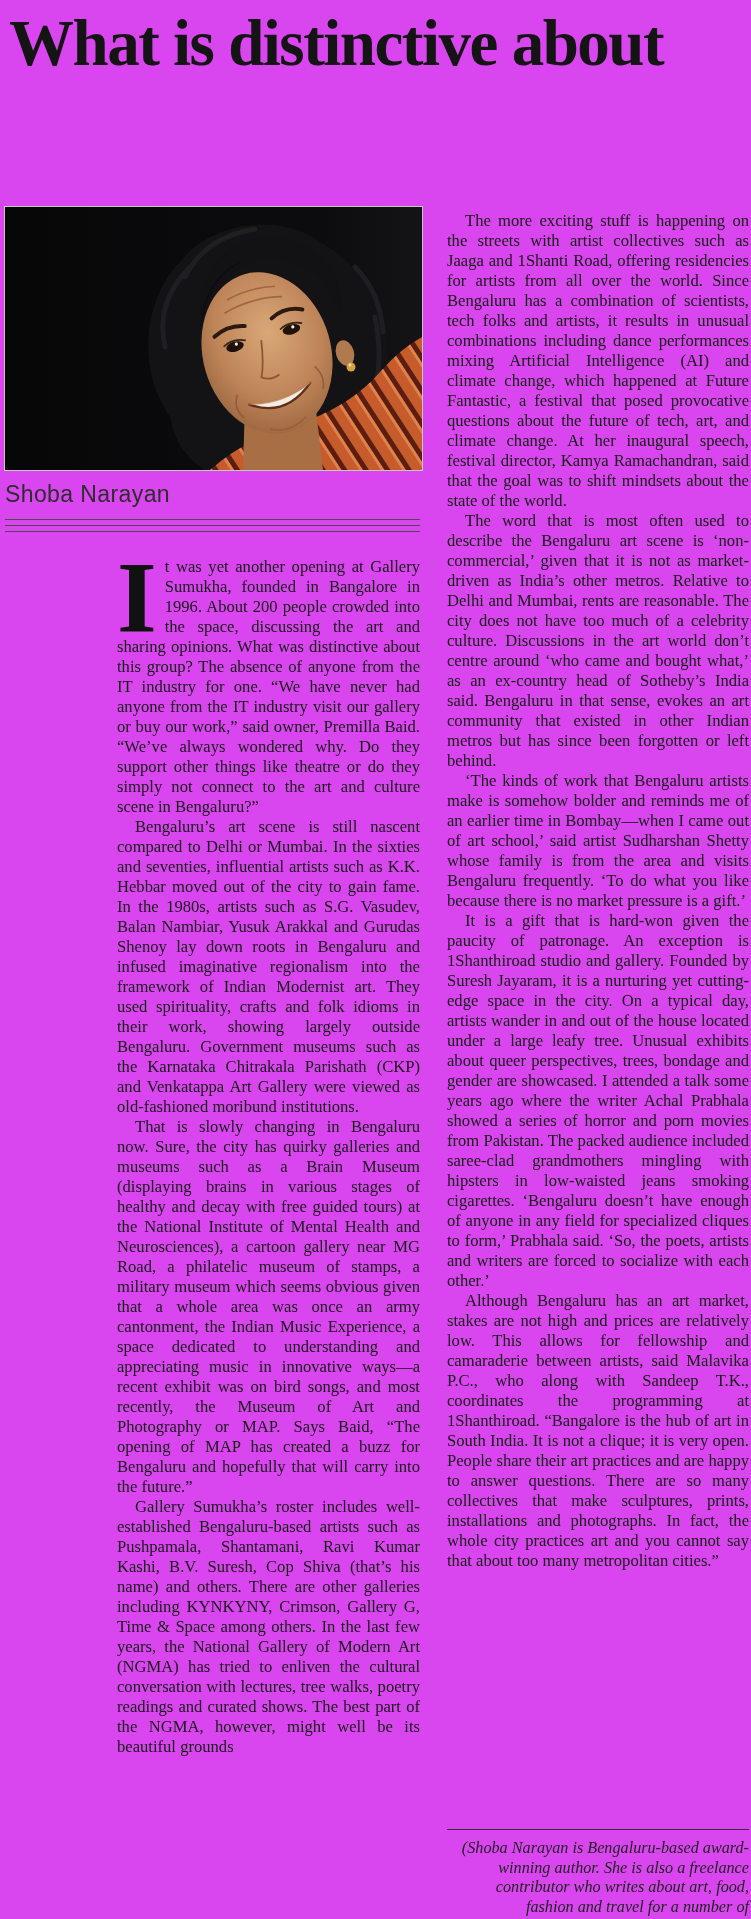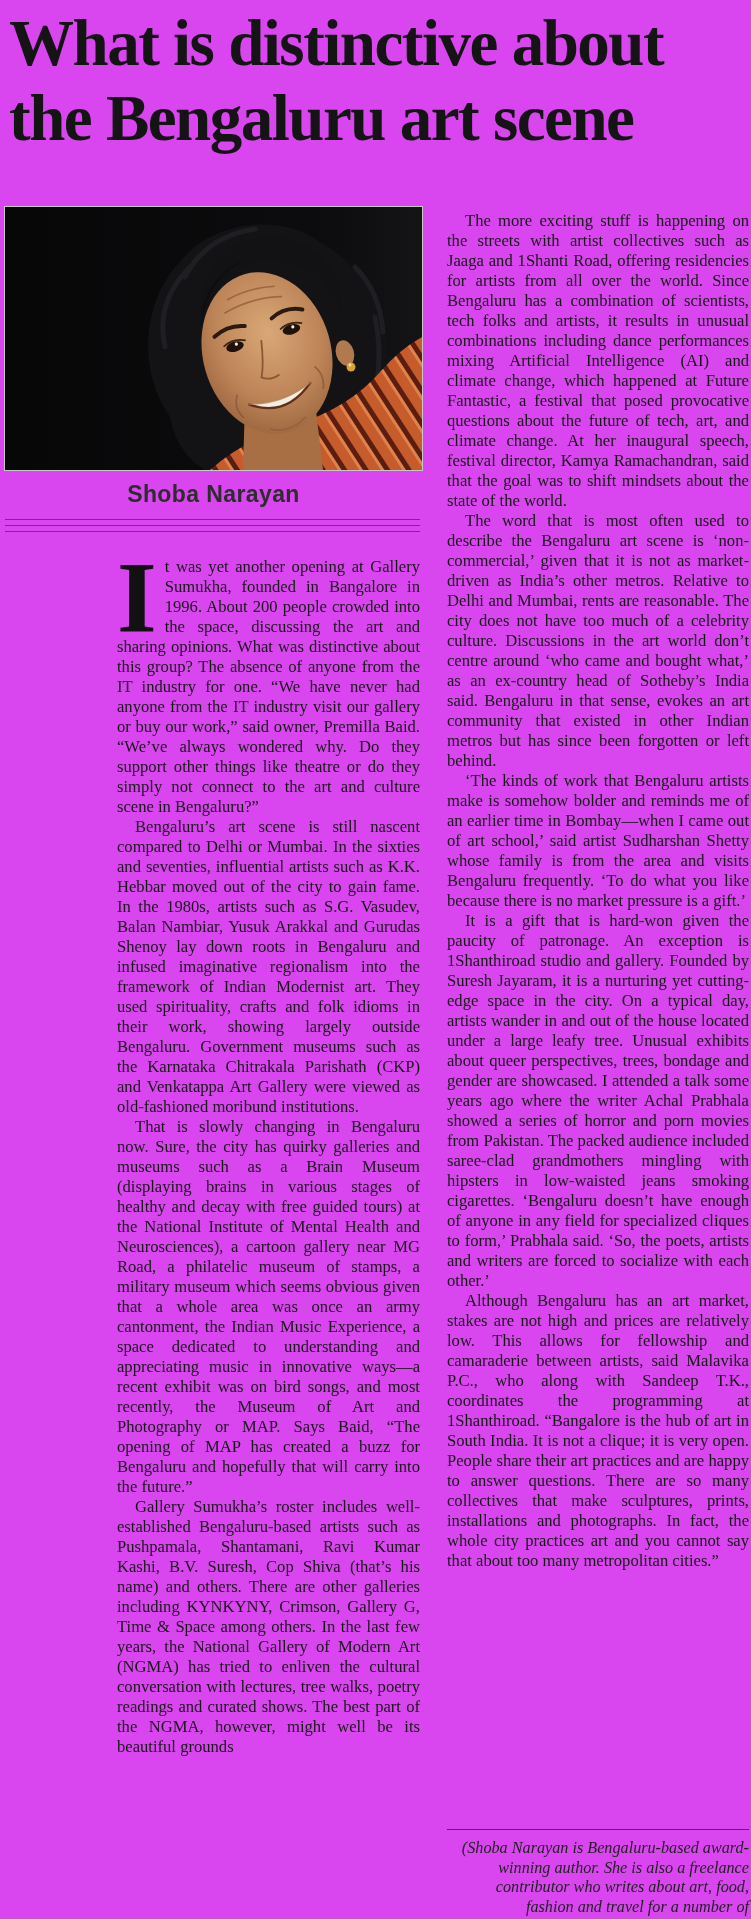--- a/index.html
+++ b/index.html
@@ -26,24 +26,24 @@
   
   .photo{
     position:absolute;left:5px;top:207px;width:417px;height:263px;
     margin:0;overflow:hidden;background:#0b0b0d;
     box-shadow:0 0 0 1px #c9c7c2;
   }
   .photo svg{display:block;width:100%;height:100%;}
   
   .byline{
     position:absolute;left:5px;top:481px;width:417px;
-    text-align:center;
+    text-align:left;
     font-family:"Liberation Sans", sans-serif;
     font-size:23px;line-height:26px;
-    color:#2d2d2d;letter-spacing:.4px;font-weight:bold;
+    color:#2d2d2d;letter-spacing:.4px;
   }
   .rules{position:absolute;left:5px;top:519px;width:415px;}
   .rules .rule{display:block;height:0;border-top:1.4px solid #4c4c4c;margin-bottom:5.2px;}
   
   .col{
     position:absolute;
     text-align:justify;
     font-size:16.6px;
     line-height:20px;
     color:#181818;
@@ -75,21 +75,20 @@
     color:#1f1f1f;
   }
 </style>
 </head>
 <body>
 
 <div class="page">
 
   <h1 class="headline">
     <span>What is distinctive about</span>
-    <span>the Bengaluru art scene</span>
   </h1>
 
   <figure class="photo">
     <svg viewBox="0 0 417 263" preserveAspectRatio="none">
       <defs>
         <linearGradient id="bgGrad" x1="0" y1="0" x2="1" y2="0">
           <stop offset="0" stop-color="#070708"></stop>
           <stop offset="0.75" stop-color="#0c0c0e"></stop>
           <stop offset="1" stop-color="#141416"></stop>
         </linearGradient>

